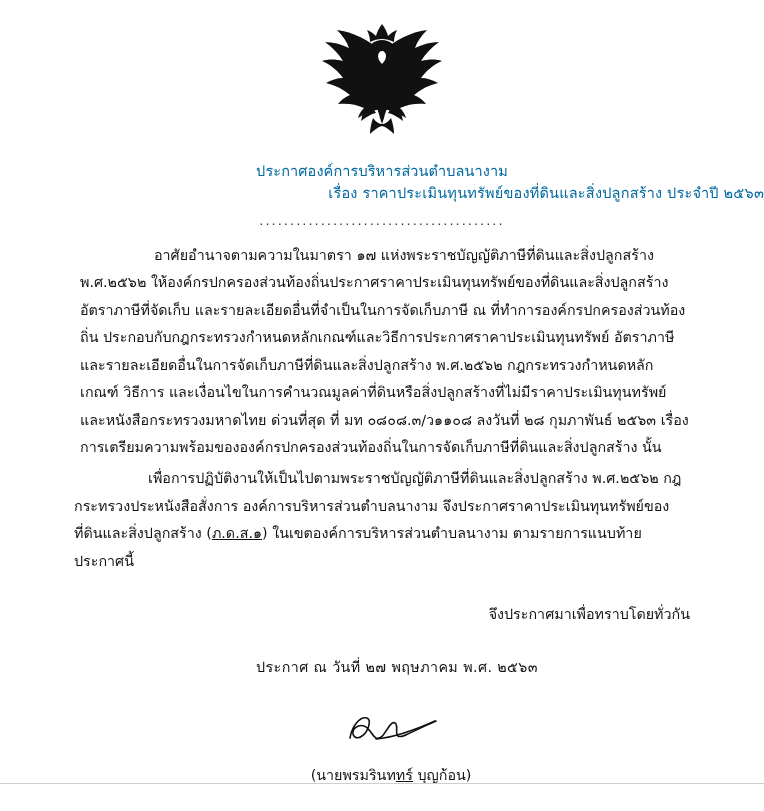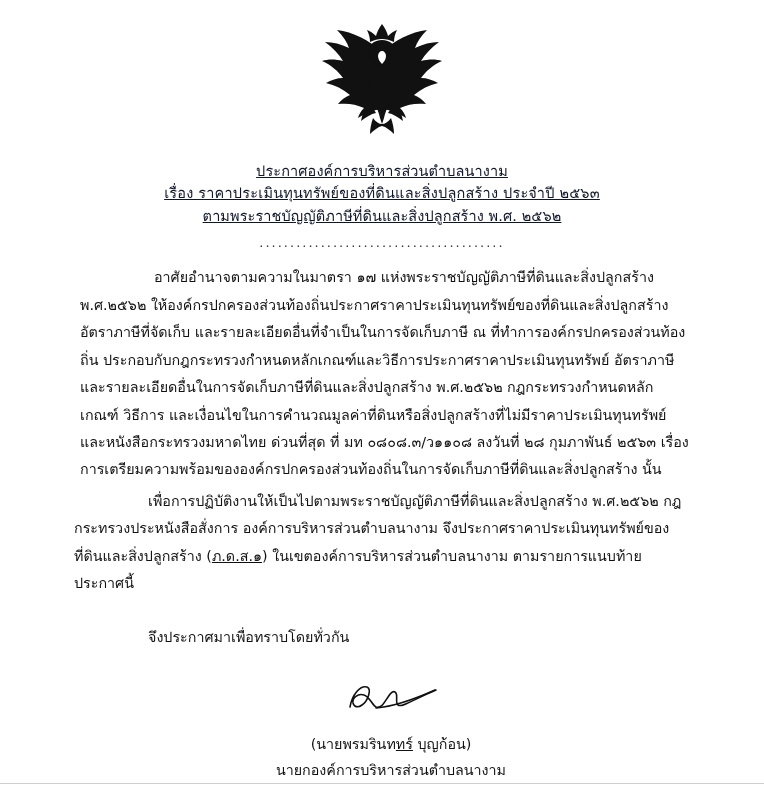--- a/index.html
+++ b/index.html
@@ -52,26 +52,26 @@
   }
 
   
   .heading {
     margin-top: 24px;
     text-align: center;
     line-height: 1.55;
   }
   .heading div {
     font-size: 14.5px;
-    color: #0f172a;
+    color: #0369a1;
     letter-spacing: 0.1px;
-    text-decoration: underline;
   }
   .heading .line2 {
     letter-spacing: 0.2px;
+    text-align: right;
   }
 
   .dotline {
     text-align: center;
     margin-top: 8px;
     font-size: 13px;
     letter-spacing: 2px;
     color: #333333;
   }
 
@@ -92,20 +92,21 @@
     text-indent: 74px;
   }
   .u {
     text-decoration: underline;
   }
   .closing {
     margin-top: 26px;
     text-indent: 74px;
     font-size: 14.3px;
     line-height: 1.9;
+    text-align: right;
   }
   .date-line {
     margin-top: 26px;
     text-align: center;
     font-size: 14.3px;
     padding-left: 30px;
     letter-spacing: 0.4px;
   }
 
   
@@ -151,34 +152,34 @@
         <path d="M52 84 C48 90 45 96 44 103 C49 99 54 96 59 95 Z"></path>
         <path d="M78 84 C82 90 85 96 86 103 C81 99 76 96 71 95 Z"></path>
         <path d="M56 100 C54 106 53 111 53 116 C57 112 61 109 65 108 C69 109 73 112 77 116 C77 111 76 106 74 100 C71 104 68 106 65 106 C62 106 59 104 56 100 Z"></path>
       </g>
     </svg>
   </div>
 
   <div class="heading">
     <div class="line1">ประกาศองค์การบริหารส่วนตำบลนางาม</div>
     <div class="line2">เรื่อง  ราคาประเมินทุนทรัพย์ของที่ดินและสิ่งปลูกสร้าง  ประจำปี ๒๕๖๓</div>
-    <div class="line3">ตามพระราชบัญญัติภาษีที่ดินและสิ่งปลูกสร้าง พ.ศ. ๒๕๖๒</div>
   </div>
 
   <div class="dotline">........................................</div>
 
   <div class="body-block">
     <p class="para">อาศัยอำนาจตามความในมาตรา ๑๗ แห่งพระราชบัญญัติภาษีที่ดินและสิ่งปลูกสร้าง พ.ศ.๒๕๖๒ ให้องค์กรปกครองส่วนท้องถิ่นประกาศราคาประเมินทุนทรัพย์ของที่ดินและสิ่งปลูกสร้าง อัตราภาษีที่จัดเก็บ และรายละเอียดอื่นที่จำเป็นในการจัดเก็บภาษี ณ ที่ทำการองค์กรปกครองส่วนท้องถิ่น ประกอบกับกฎกระทรวงกำหนดหลักเกณฑ์และวิธีการประกาศราคาประเมินทุนทรัพย์ อัตราภาษีและรายละเอียดอื่นในการจัดเก็บภาษีที่ดินและสิ่งปลูกสร้าง พ.ศ.๒๕๖๒ กฎกระทรวงกำหนดหลักเกณฑ์ วิธีการ และเงื่อนไขในการคำนวณมูลค่าที่ดินหรือสิ่งปลูกสร้างที่ไม่มีราคาประเมินทุนทรัพย์ และหนังสือกระทรวงมหาดไทย ด่วนที่สุด ที่ มท ๐๘๐๘.๓/ว๑๑๐๘ ลงวันที่ ๒๘ กุมภาพันธ์ ๒๕๖๓ เรื่อง การเตรียมความพร้อมขององค์กรปกครองส่วนท้องถิ่นในการจัดเก็บภาษีที่ดินและสิ่งปลูกสร้าง นั้น</p>
 
     <p class="para-nospace" style="margin-top:4px;">
       <span>เพื่อการปฏิบัติงานให้เป็นไปตามพระราชบัญญัติภาษีที่ดินและสิ่งปลูกสร้าง พ.ศ.๒๕๖๒ กฎกระทรวงประหนังสือสั่งการ องค์การบริหารส่วนตำบลนางาม จึงประกาศราคาประเมินทุนทรัพย์ของที่ดินและสิ่งปลูกสร้าง (</span><span class="u">ภ.ด.ส.๑</span><span>) ในเขตองค์การบริหารส่วนตำบลนางาม ตามรายการแนบท้ายประกาศนี้</span>
     </p>
 
     <p class="closing">จึงประกาศมาเพื่อทราบโดยทั่วกัน</p>
 
+    <div class="date-line">ประกาศ  ณ  วันที่   ๒๗  พฤษภาคม  พ.ศ. ๒๕๖๓</div>
 
     <div class="sig-wrap">
       <svg class="sig" viewBox="0 0 110 46" aria-hidden="true">
         <g fill="none" stroke="#111111" stroke-width="1.6" stroke-linecap="round">
           <path d="M14 30 C16 18 24 8 31 10 C36 12 32 24 26 28 C22 31 18 30 17 26 C16 21 22 16 28 18 C34 20 36 28 40 30 C45 32 48 26 52 20 C55 15 58 13 60 16 C62 19 59 26 62 28 C66 31 78 22 100 13"></path>
           <path d="M40 31 C52 30 70 26 99 13"></path>
         </g>
       </svg>
     </div>
 

